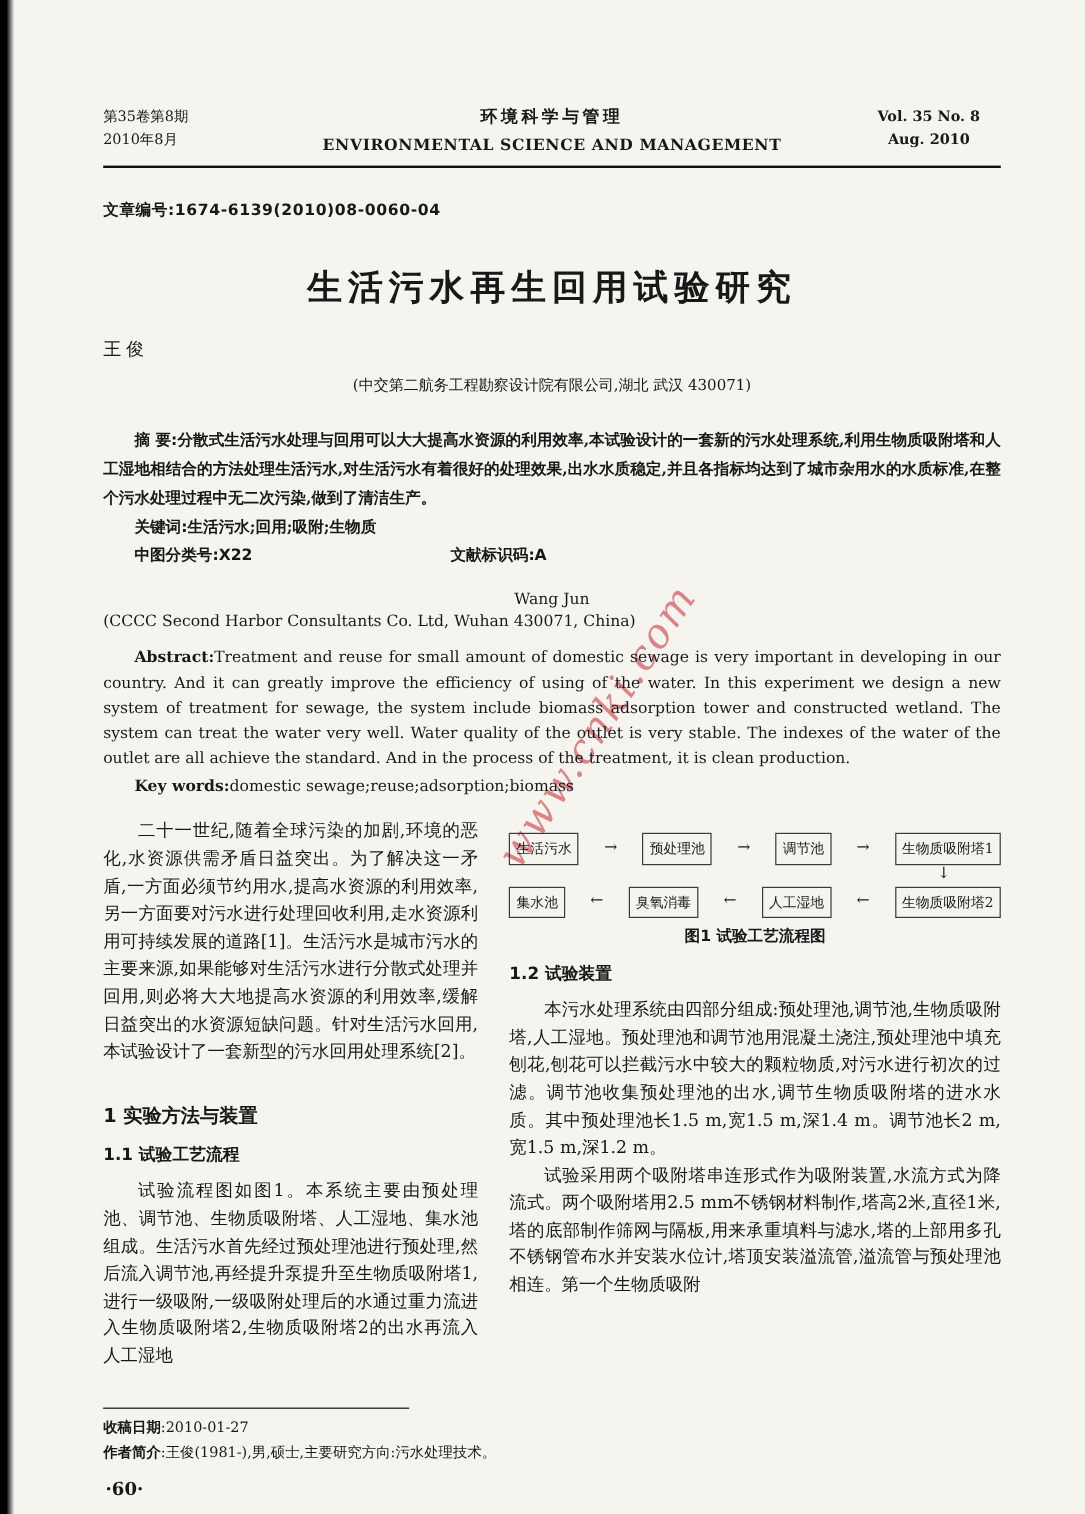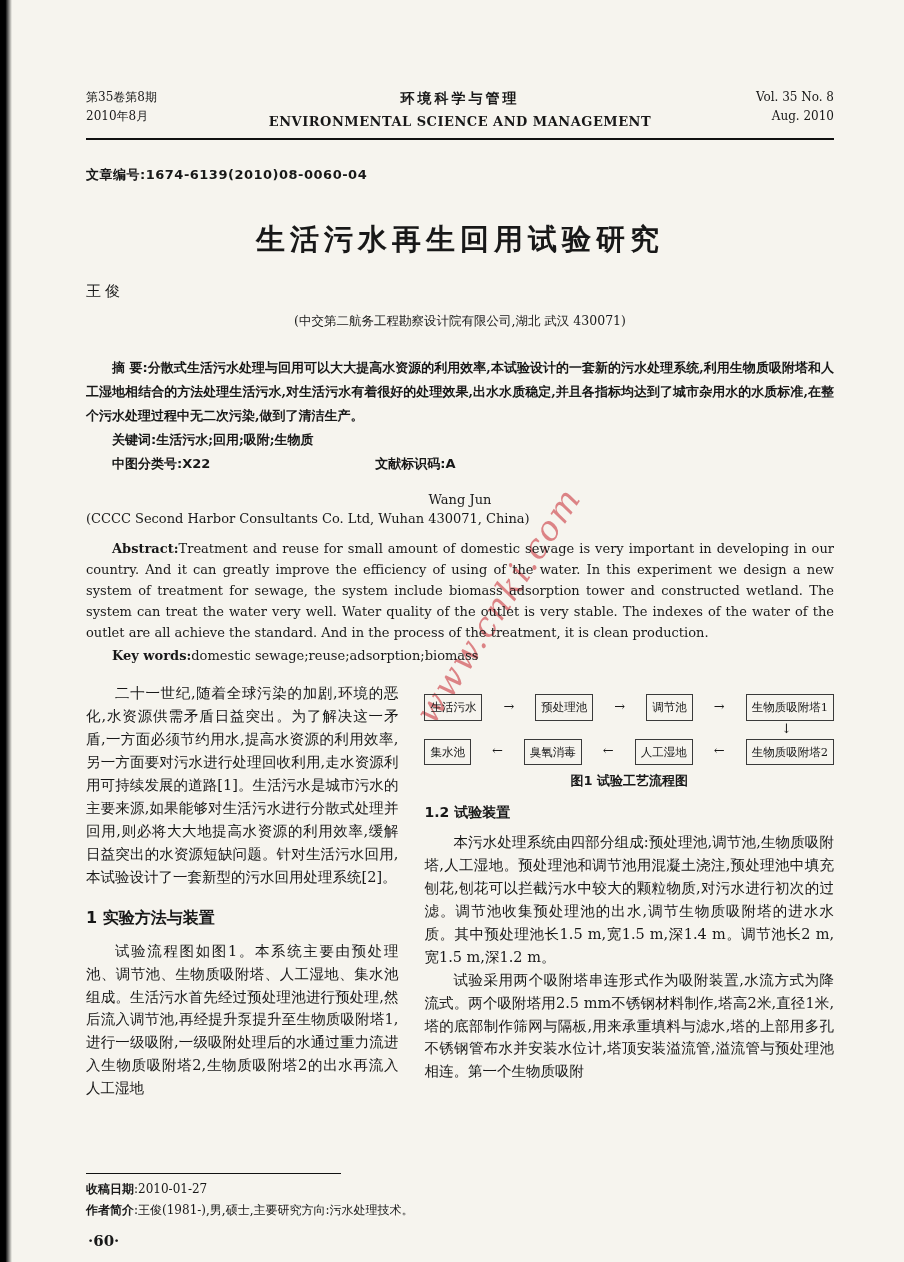--- a/index.html
+++ b/index.html
@@ -15,21 +15,21 @@
   }
   .scan-edge {
     position:absolute; left:0; top:0; width:12px; height:100%;
     background:linear-gradient(90deg,#000 0%, #000 45%, rgba(0,0,0,0) 100%);
   }
   .content { position:absolute; left:86px; right:70px; top:88px; }
 
   
   .header { display:flex; justify-content:space-between; align-items:flex-start; font-size:12px; line-height:1.55; }
   .h-left, .h-right { width:120px; }
-  .h-right { text-align:right; }
+  .h-right { text-align:center;font-weight:bold; }
   .h-center { text-align:center; flex:1; }
   .j-cn { font-size:14px; font-weight:bold; letter-spacing:3px; font-family:"DejaVu Sans", sans-serif; }
   .j-en { font-size:13px; font-weight:bold; letter-spacing:0.5px; margin-top:2px; }
   .header-rule { border-bottom:2px solid #111; margin-top:6px; }
 
   
   .article-number { margin-top:26px; font-size:13px; font-weight:bold; font-family:"DejaVu Sans", sans-serif; letter-spacing:0.5px; }
 
   
   .title-cn { margin-top:36px; text-align:center; font-size:29px; font-weight:bold; letter-spacing:5px; font-family:"DejaVu Sans", sans-serif; }
@@ -51,21 +51,21 @@
   .affil-en { margin-top:4px; text-align:left; font-size:13px; }
   .abstract-en { margin-top:12px; font-size:13px; line-height:1.62; text-align:justify; }
   .abstract-en p { text-indent:2em; }
   .en-label { font-weight:bold; }
   .kw-en { margin-top:2px; text-indent:2em; font-size:13px; line-height:1.62; }
 
   
   .columns { margin-top:16px; display:flex; gap:26px; }
   .col { flex:1; font-size:14.5px; line-height:1.58; text-align:justify; }
   .col p.body-p { text-indent:2em; }
-  .sec-h1 { font-family:"DejaVu Sans", sans-serif; font-weight:bold; font-size:16px; margin:16px 0 10px; text-indent:0; }
+  .sec-h1 { font-family:"DejaVu Sans", sans-serif; font-weight:bold; font-size:16px; margin:28px 0 10px; text-indent:0; }
   .sec-h2 { font-family:"DejaVu Sans", sans-serif; font-weight:bold; font-size:14px; margin:10px 0 8px; text-indent:0; }
 
   
   .diagram { margin:12px 0 2px; }
   .d-row { display:flex; align-items:center; justify-content:space-between;gap:20px; }
   .d-box { border:1px solid #3a3a3a; padding:3px 5px; font-size:11.5px; white-space:nowrap; background:transparent; }
   .d-arrow { font-size:13px; padding:0 1px; }
   .d-down { display:flex; justify-content:flex-end; padding-right:42px; height:18px; align-items:center; font-size:13px; }
   .fig-caption { text-align:center; font-weight:bold; font-size:13px; margin:6px 0 8px; font-family:"DejaVu Sans", sans-serif; }
 
@@ -130,20 +130,21 @@
     <div class="affil-en">(CCCC Second Harbor Consultants Co. Ltd, Wuhan 430071, China)</div>
     <div class="abstract-en">
       <p><span class="en-label">Abstract:</span><span>Treatment and reuse for small amount of domestic sewage is very important in developing in our country. And it can greatly improve the efficiency of using of the water. In this experiment we design a new system of treatment for sewage, the system include biomass adsorption tower and constructed wetland. The system can treat the water very well. Water quality of the outlet is very stable. The indexes of the water of the outlet are all achieve the standard. And in the process of the treatment, it is clean production.</span></p>
     </div>
     <div class="kw-en"><span class="en-label">Key words:</span><span>domestic sewage;reuse;adsorption;biomass</span></div>
 
     <div class="columns">
       <div class="col">
         <p class="body-p">二十一世纪,随着全球污染的加剧,环境的恶化,水资源供需矛盾日益突出。为了解决这一矛盾,一方面必须节约用水,提高水资源的利用效率,另一方面要对污水进行处理回收利用,走水资源利用可持续发展的道路[1]。生活污水是城市污水的主要来源,如果能够对生活污水进行分散式处理并回用,则必将大大地提高水资源的利用效率,缓解日益突出的水资源短缺问题。针对生活污水回用,本试验设计了一套新型的污水回用处理系统[2]。</p>
         <p class="sec-h1">1  实验方法与装置</p>
+        <p class="sec-h2">1.1  试验工艺流程</p>
         <p class="body-p">试验流程图如图1。本系统主要由预处理池、调节池、生物质吸附塔、人工湿地、集水池组成。生活污水首先经过预处理池进行预处理,然后流入调节池,再经提升泵提升至生物质吸附塔1,进行一级吸附,一级吸附处理后的水通过重力流进入生物质吸附塔2,生物质吸附塔2的出水再流入人工湿地</p>
       </div>
 
       <div class="col">
 
         <div class="diagram">
           <div class="d-row">
             <span class="d-box">生活污水</span>
             <span class="d-arrow">→</span>
             <span class="d-box">预处理池</span>

